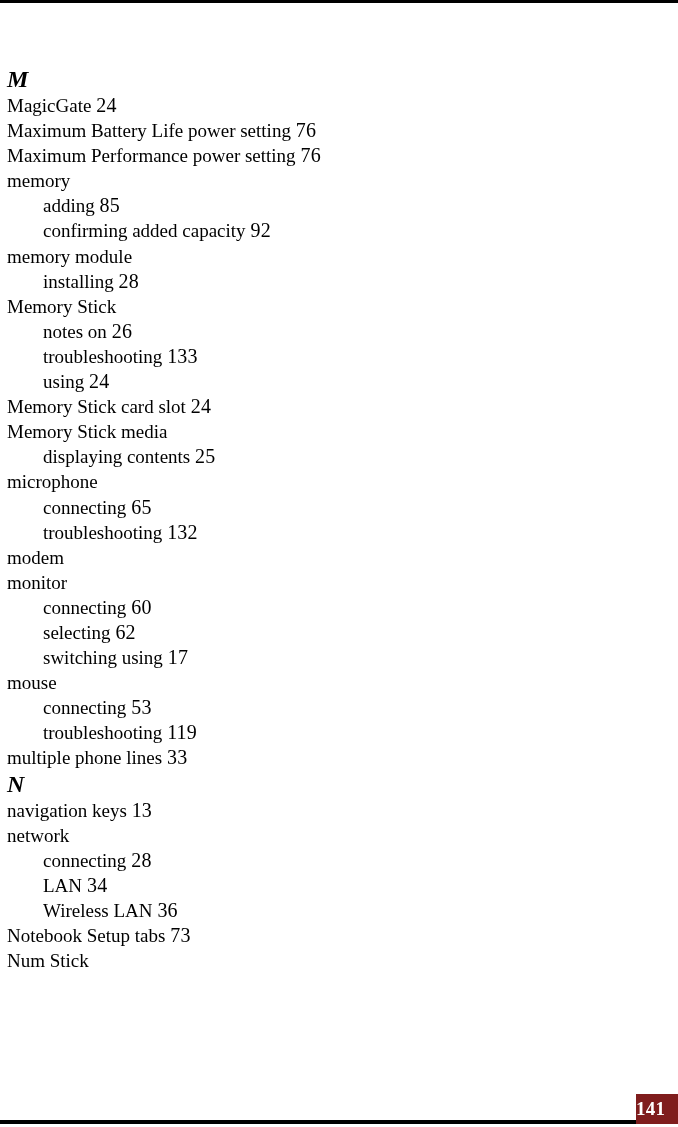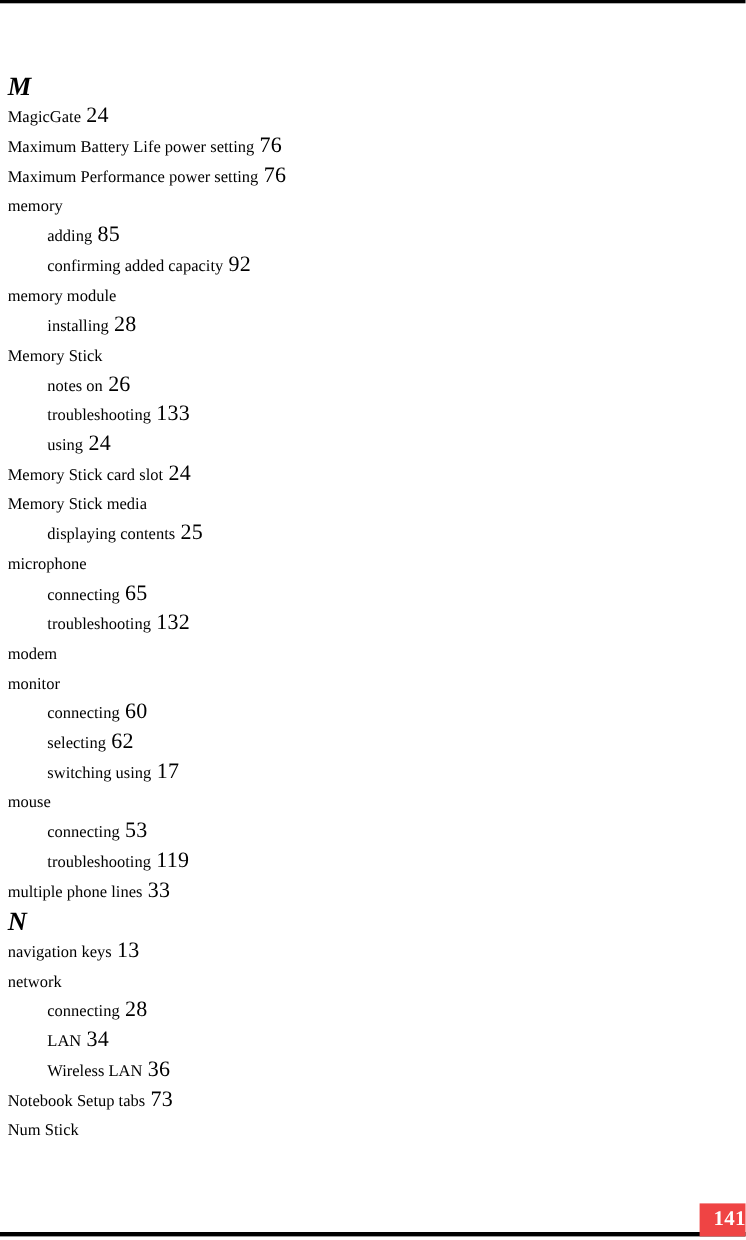--- a/index.html
+++ b/index.html
@@ -45,21 +45,21 @@
     white-space: nowrap;
     margin: 0;
   }
   .entry.level-1 {
     padding-left: 0px;
   }
   .entry.level-2 {
     padding-left: 36px;
   }
   .term {
-    font-size: 15px;
+    font-size: 19px;
     margin-top: 16px;
   }
   .pagenum {
     font-size: 20px;
     letter-spacing: 0.2px;
   }
   .footer {
     position: absolute;
     left: 0;
     bottom: 0;
@@ -73,27 +73,27 @@
     width: 678px;
     height: 4px;
     background: #000000;
   }
   .page-number-box {
     position: absolute;
     right: 0;
     bottom: 3px;
     width: 42px;
     height: 30px;
-    background: #ef4444;
+    background: #7f1d1d;
     color: #ffffff;
     font-family: "Liberation Serif", "DejaVu Serif", serif;
     font-weight: bold;
     font-size: 19px;
     line-height: 30px;
-    text-align: right;
+    text-align: left;
     letter-spacing: 0.3px;
   }
 </style>
 </head>
 <body>
 
 <div class="page">
 
   <div class="top-rule"></div>
 

